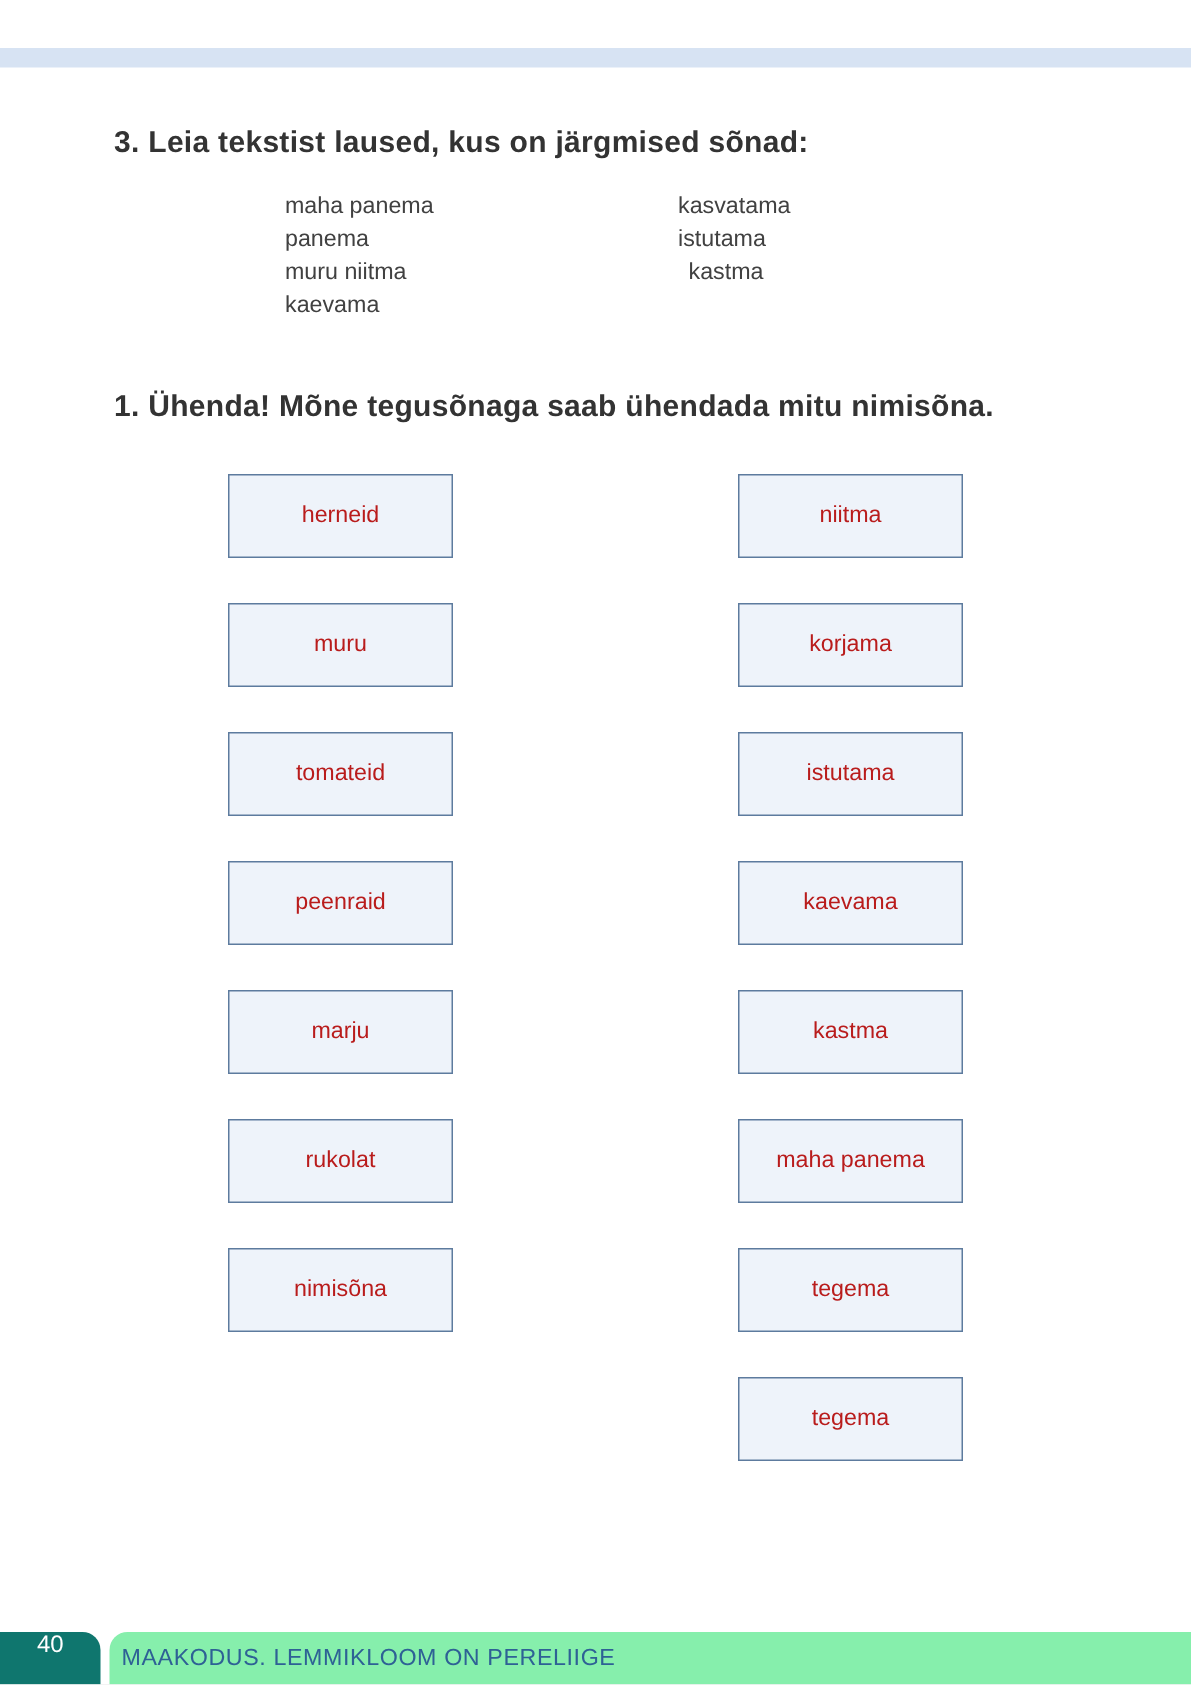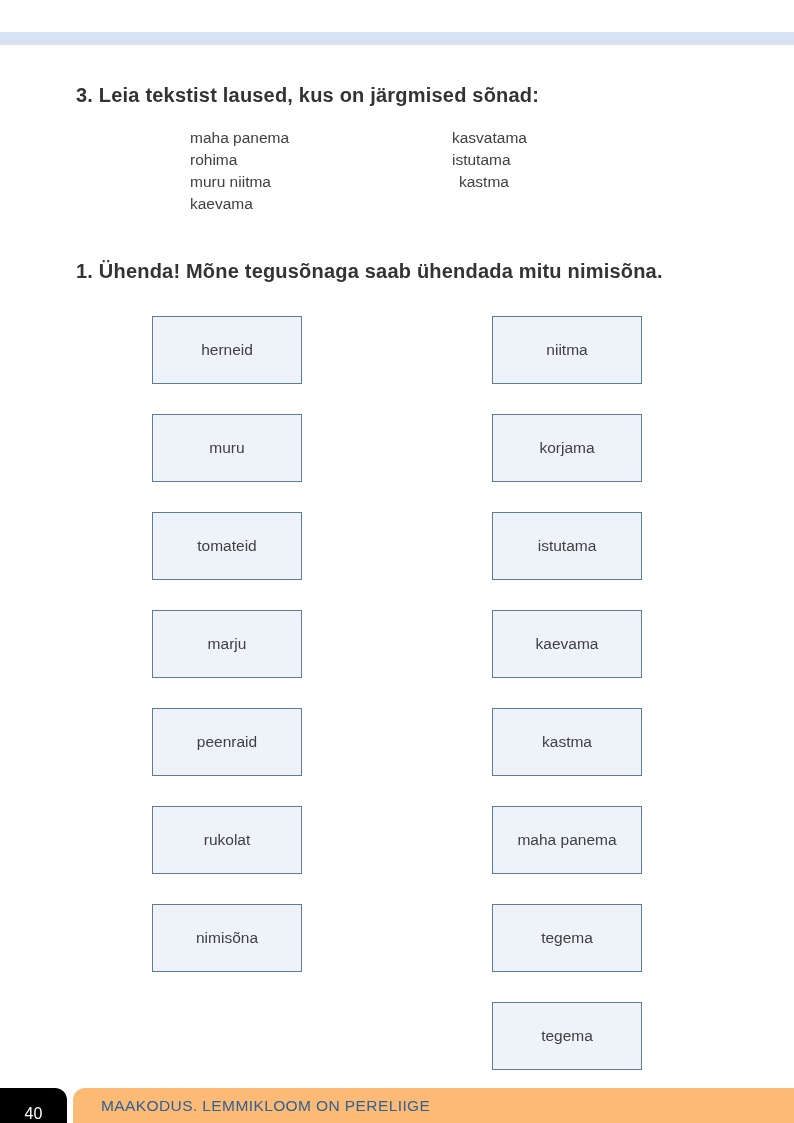--- a/index.html
+++ b/index.html
@@ -30,72 +30,72 @@
   .word-col-right{left:452px;}
   .word-col .word{display:block;}
   .word-col-right .word:nth-child(3){margin-left:7px;}
   .box-col{
     position:absolute;top:316px;
     display:flex;flex-direction:column;gap:30px;
   }
   .box-col-left{left:152px;}
   .box-col-right{left:492px;}
   .match-box{
-    width:150px;height:68px;box-sizing:border-box;
+    width:150px;height:56px;box-sizing:border-box;
     background:#eef3fa;border:1px solid #5d7b9e;
     display:flex;align-items:center;justify-content:center;
-    font-size:15.5px;color:#404040;
+    font-size:15.5px;color:#b91c1c;
     cursor:pointer;
   }
   .footer-pagenum{
     position:absolute;left:0;top:1088px;width:67px;height:35px;
-    background:#000000;border-radius:0 12px 0 0;
-    display:flex;align-items:flex-end;justify-content:center;
+    background:#0f766e;border-radius:0 12px 0 0;
+    display:flex;align-items:flex-start;justify-content:center;
     color:#ffffff;font-size:16px;
   }
   .footer-bar{
     position:absolute;left:73px;top:1088px;width:721px;height:35px;
-    background:#fdba74;border-radius:12px 0 0 0;
+    background:#86efac;border-radius:12px 0 0 0;
     display:flex;align-items:center;
-    padding-left:28px;box-sizing:border-box;
+    padding-left:8px;box-sizing:border-box;
   }
   .footer-bar .footer-title{
     color:#2e6195;font-size:15.5px;letter-spacing:0.4px;white-space:nowrap;
   }
 </style>
 </head>
 <body>
 
 <div class="page">
 
   <div class="top-bar"></div>
 
   <div class="ex-title ex3-title">3. Leia tekstist laused, kus on järgmised sõnad:</div>
 
   <div class="word-col word-col-left">
     <span class="word">maha panema</span>
-    <span class="word">rohima</span>
+    <span class="word">panema</span>
     <span class="word">muru niitma</span>
     <span class="word">kaevama</span>
   </div>
 
   <div class="word-col word-col-right">
     <span class="word">kasvatama</span>
     <span class="word">istutama</span>
     <span class="word">kastma</span>
   </div>
 
   <div class="ex-title ex4-title">1. Ühenda! Mõne tegusõnaga saab ühendada mitu nimisõna.</div>
 
   <div class="box-col box-col-left">
     <div class="match-box">herneid</div>
     <div class="match-box">muru</div>
     <div class="match-box">tomateid</div>
+    <div class="match-box">peenraid</div>
     <div class="match-box">marju</div>
-    <div class="match-box">peenraid</div>
     <div class="match-box">rukolat</div>
     <div class="match-box">nimisõna</div>
   </div>
 
   <div class="box-col box-col-right">
     <div class="match-box">niitma</div>
     <div class="match-box">korjama</div>
     <div class="match-box">istutama</div>
     <div class="match-box">kaevama</div>
     <div class="match-box">kastma</div>

